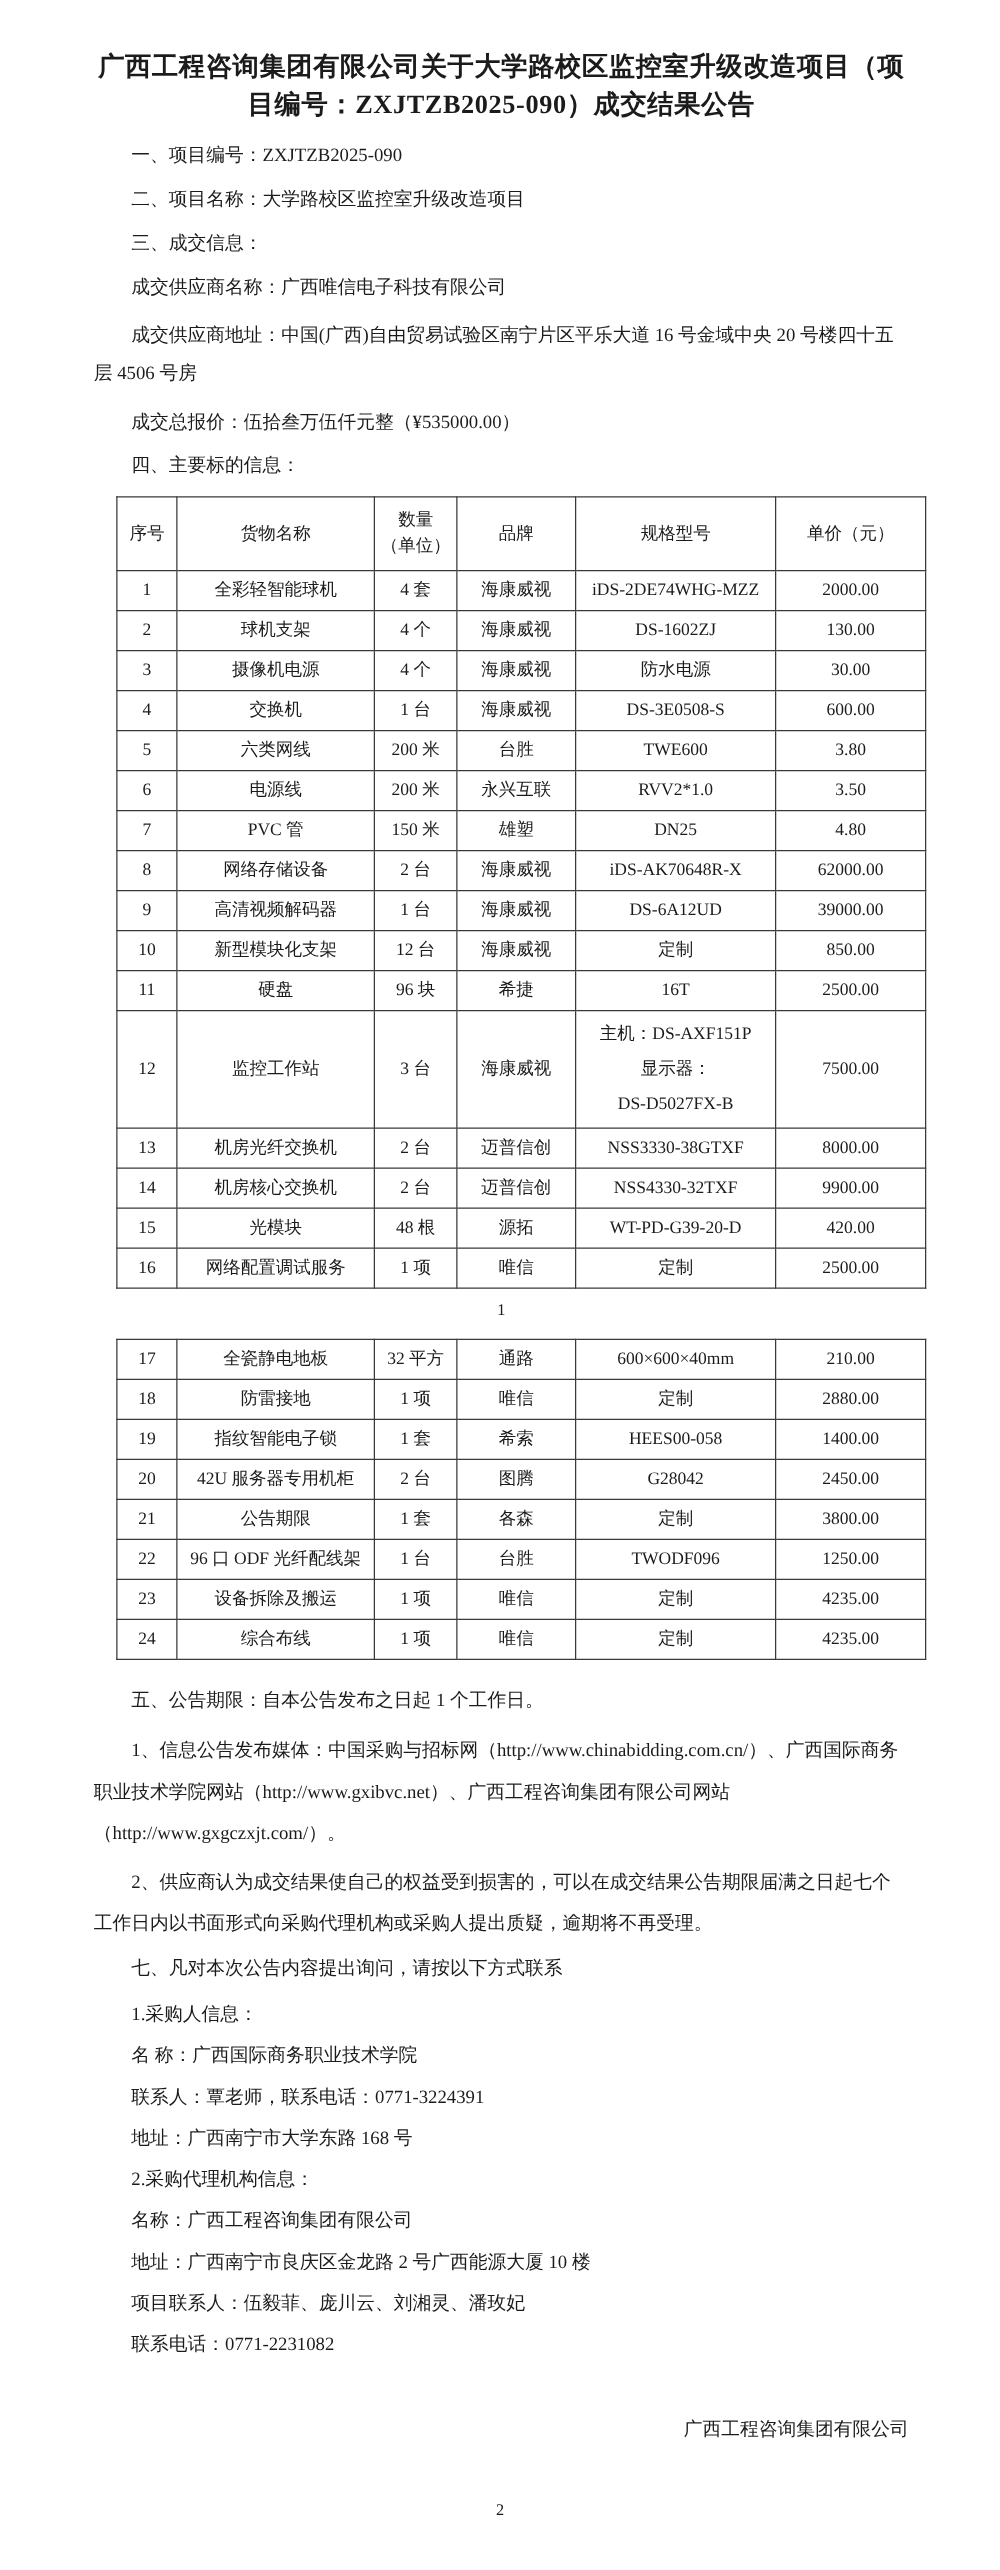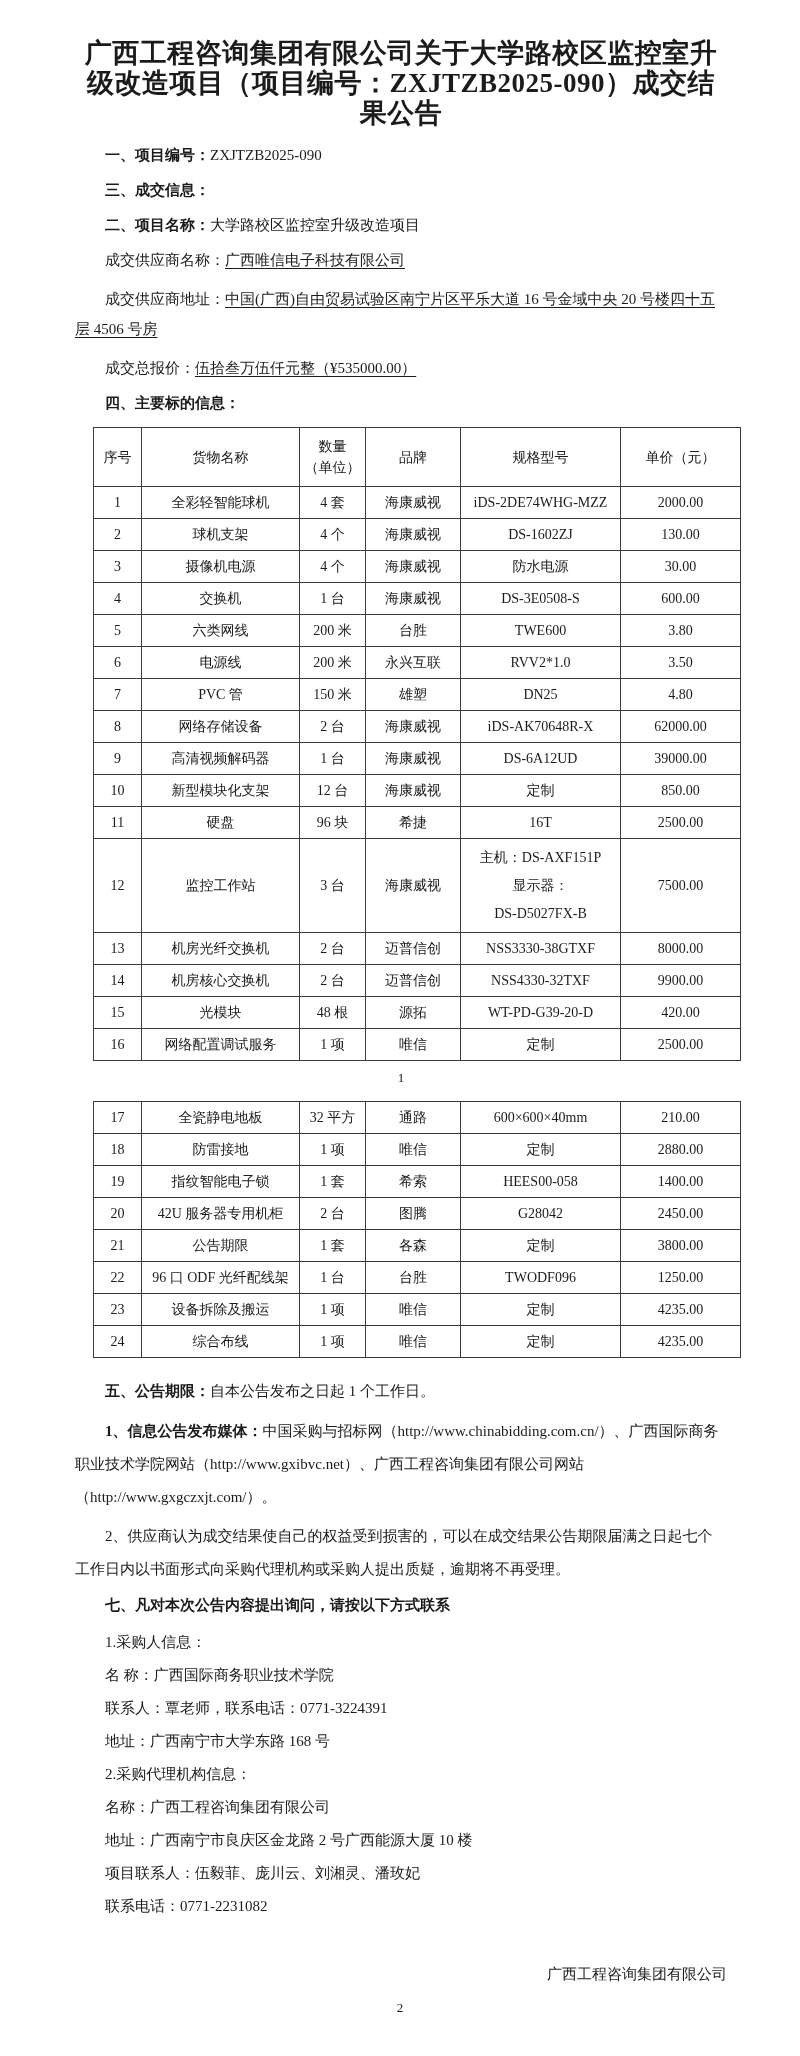--- a/index.html
+++ b/index.html
@@ -9,33 +9,33 @@
     margin:0 auto;
     background:#ffffff;
     color:#1b1b1b;
     font-family:"Liberation Serif","DejaVu Serif",serif;
     font-size:15px;
     overflow:hidden;
     box-sizing:border-box;
     padding:38px 73px 0 75px;
   }
   .doc-title{
-    font-size:27px;
+    font-size:21px;
     font-weight:bold;
     text-align:center;
     line-height:30px;
     margin:0 auto 16px auto;
     max-width:690px;
     letter-spacing:0.5px;
   }
   p{margin:0;}
   .line{line-height:22px;margin-bottom:13px;}
   .indent{text-indent:30px;}
-  .bold{font-weight:bold;}
-  .u{text-decoration:underline;text-underline-offset:3px;}
+  .bold{font-weight:normal;}
+  .u{text-underline-offset:3px;}
   .wrap2{line-height:30px;margin-bottom:13px;}
   .sec-gap{margin-top:3px;}
   table{
     border-collapse:collapse;
     table-layout:fixed;
     margin-left:18px;
     width:647px;
   }
   th,td{
     border:1px solid #3a3a3a;
@@ -70,23 +70,23 @@
 </style>
 </head>
 <body>
 
 <div class="page">
 
   <h1 class="doc-title">广西工程咨询集团有限公司关于大学路校区监控室升级改造项目（项目编号：ZXJTZB2025-090）成交结果公告</h1>
 
   <p class="line indent"><span class="bold">一、项目编号：</span><span>ZXJTZB2025-090</span></p>
 
+  <p class="line indent"><span class="bold">二、项目名称：</span><span>大学路校区监控室升级改造项目</span></p>
+
   <p class="line indent bold">三、成交信息：</p>
-
-  <p class="line indent"><span class="bold">二、项目名称：</span><span>大学路校区监控室升级改造项目</span></p>
 
   <p class="line indent"><span>成交供应商名称：</span><span class="u">广西唯信电子科技有限公司</span></p>
 
   <p class="wrap2 indent"><span>成交供应商地址：</span><span class="u">中国(广西)自由贸易试验区南宁片区平乐大道 16 号金域中央 20 号楼四十五层 4506 号房</span></p>
 
   <p class="line indent"><span>成交总报价：</span><span class="u">伍拾叁万伍仟元整（¥535000.00）</span></p>
 
   <p class="line indent bold sec-gap">四、主要标的信息：</p>
 
   <table id="items-table-1">

